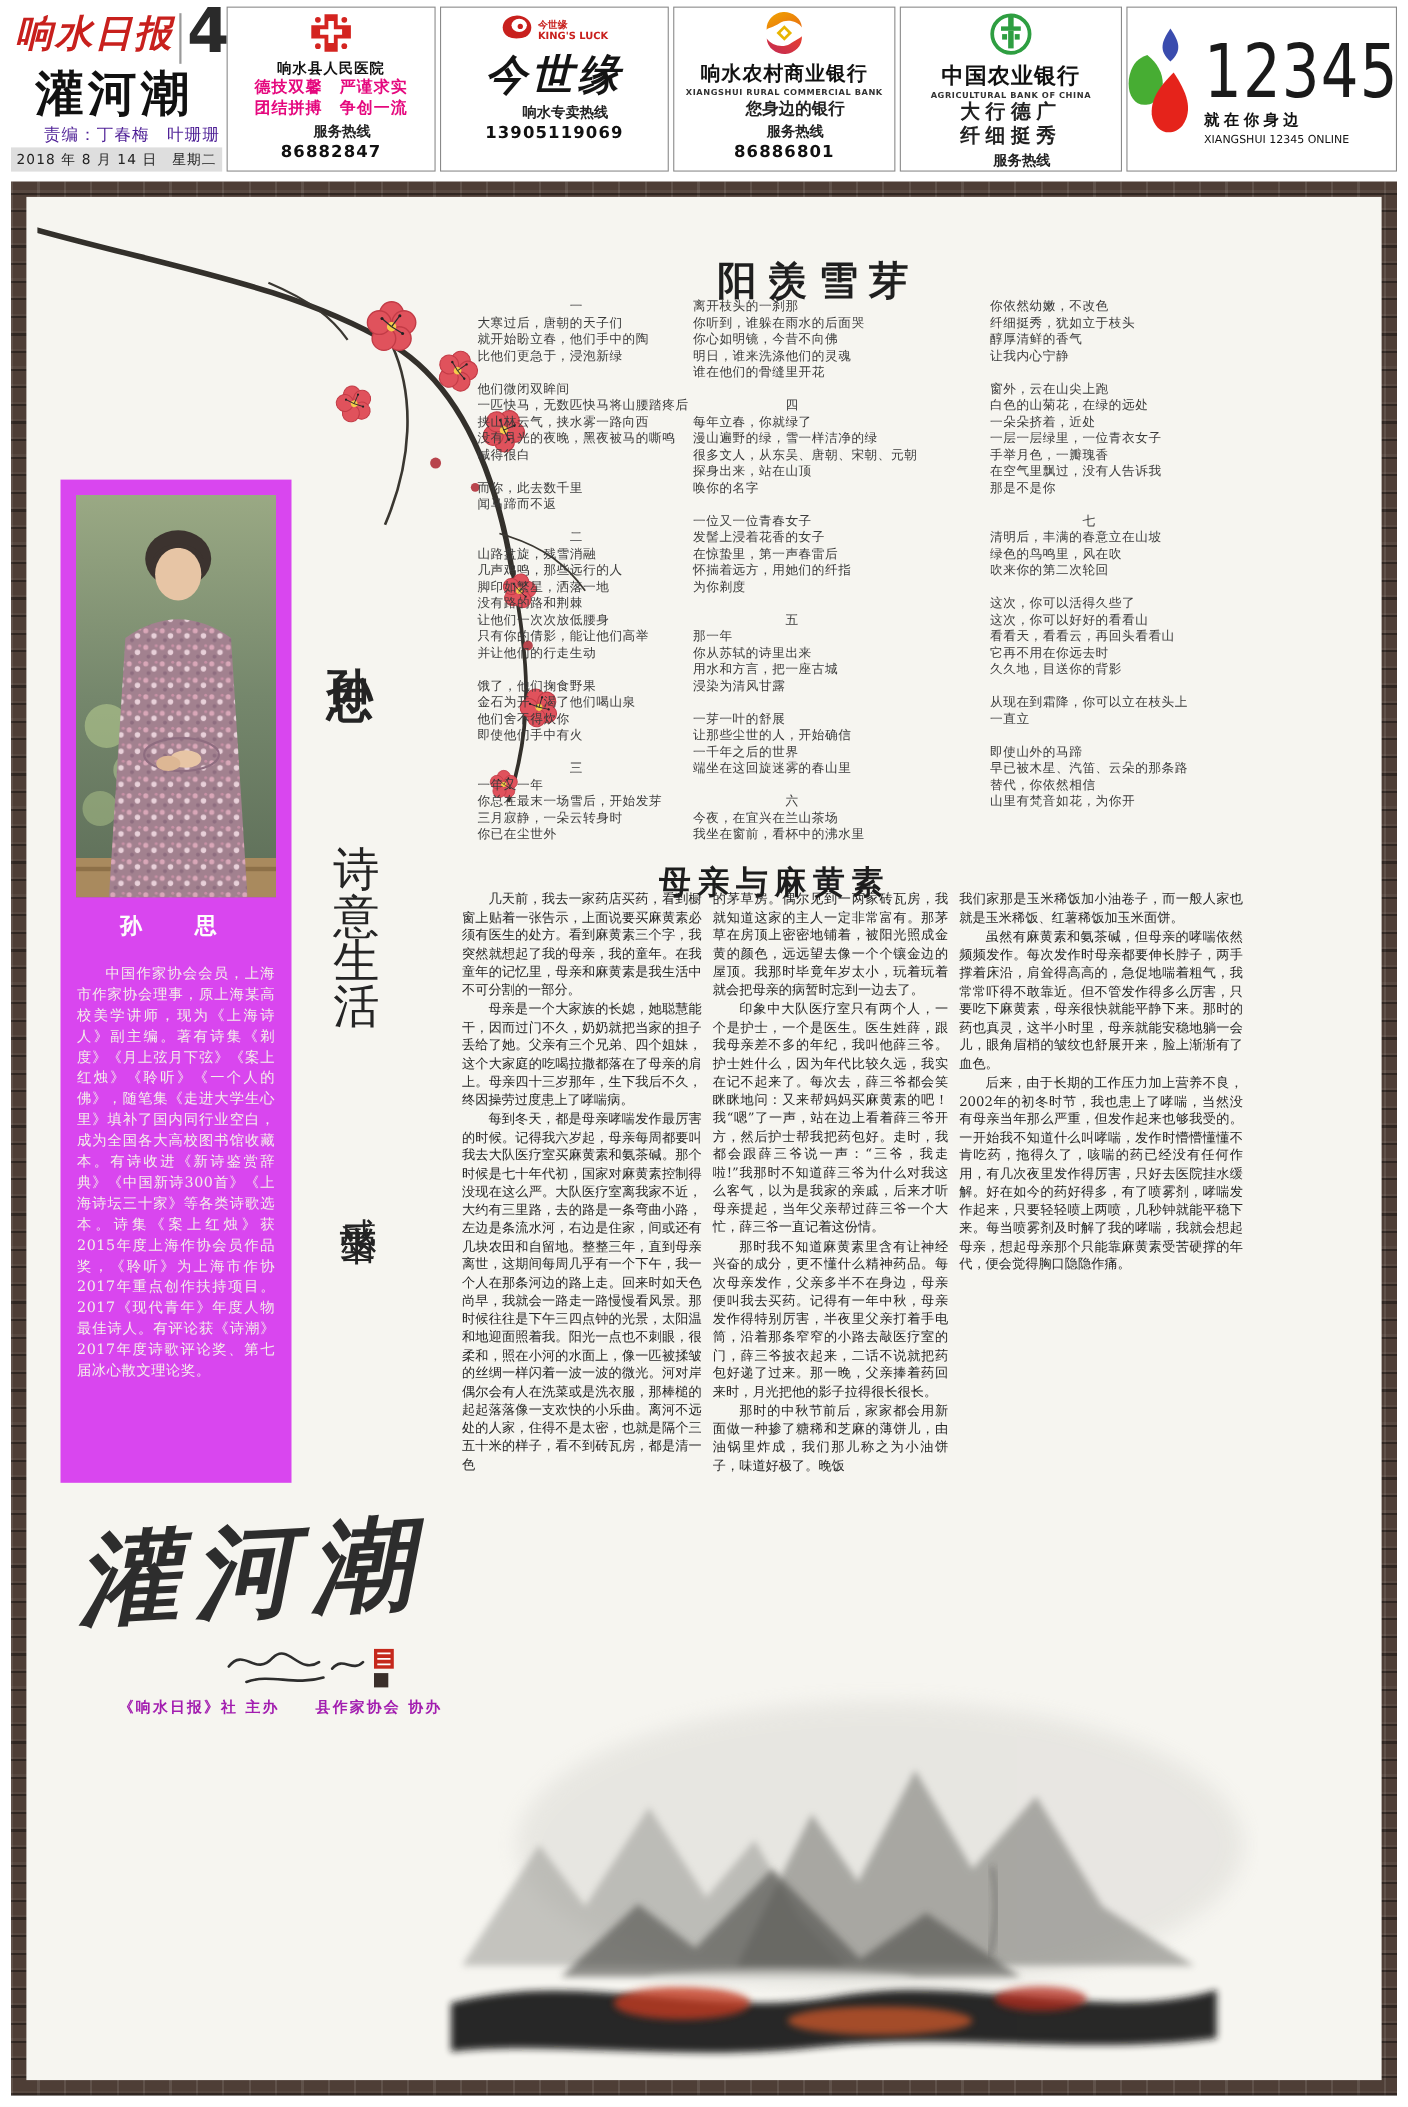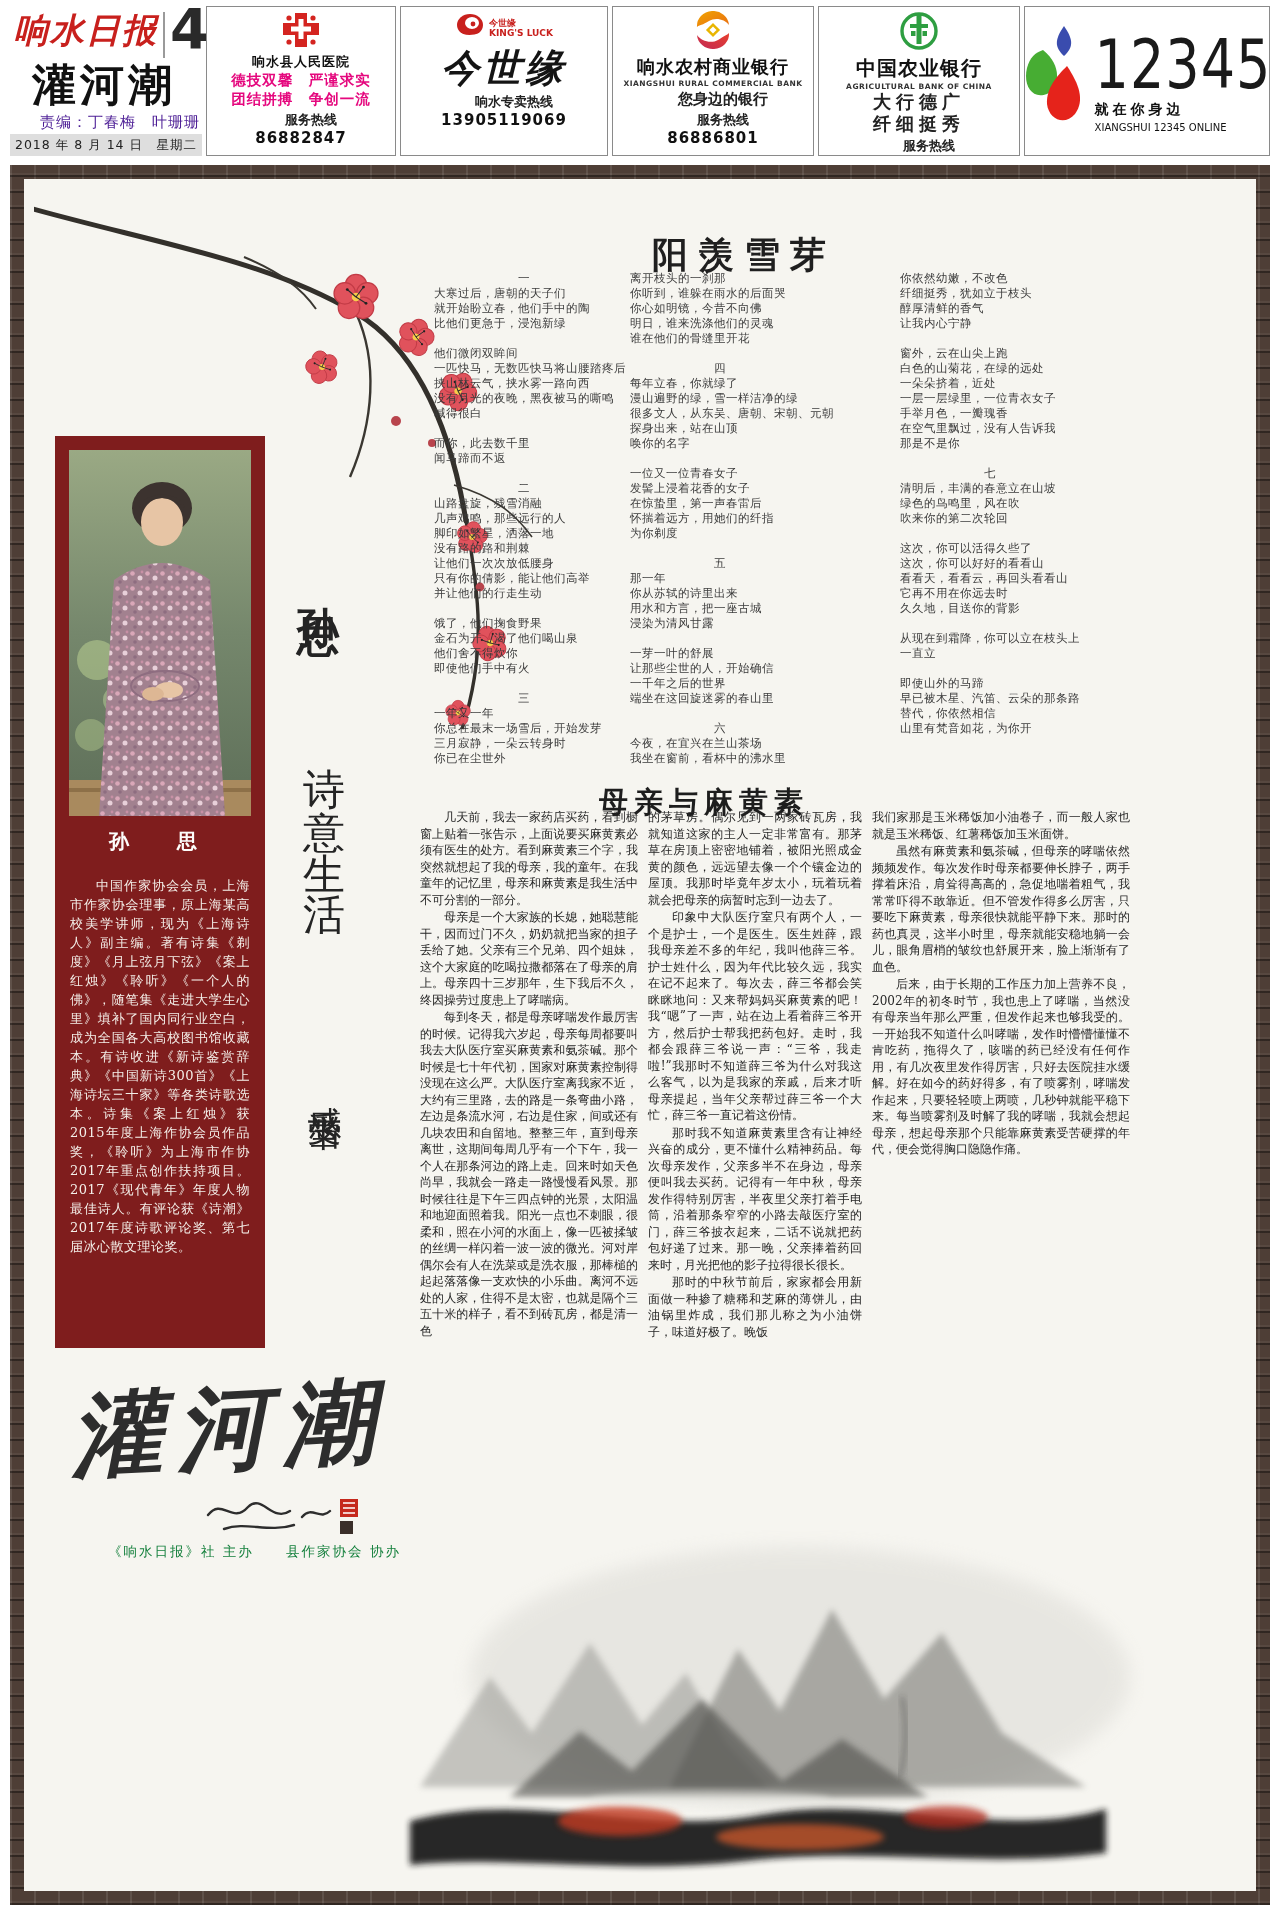--- a/index.html
+++ b/index.html
@@ -46,21 +46,21 @@
   .content{position:absolute;left:14px;top:14px;width:1232px;height:1712px;background:#f6f5f0;overflow:hidden;}
   
   .poem-title{position:absolute;left:600px;top:28px;width:240px;text-align:center;
       font-family:"DejaVu Serif",serif;font-size:36px;font-weight:bold;letter-spacing:10px;color:#1f1f1f;}
   .poem-col{position:absolute;font-family:"DejaVu Serif",serif;font-size:11.5px;line-height:15px;
       color:#3b3b3b;white-space:pre-line;letter-spacing:.5px;}
   .pc1{left:410px;top:92px;width:212px;}
   .pc2{left:606px;top:92px;width:218px;}
   .pc3{left:876px;top:92px;width:232px;}
   
-  .panel{position:absolute;left:31px;top:257px;width:210px;height:912px;background:#7f1d1d;}
+  .panel{position:absolute;left:31px;top:257px;width:210px;height:912px;background:#d946ef;}
   .photo{position:absolute;left:14px;top:14px;width:182px;height:366px;overflow:hidden;}
   .a-name{position:absolute;left:0;top:392px;width:100%;text-align:center;color:#fdfdfb;
       font-family:"DejaVu Serif",serif;font-size:20px;font-weight:bold;letter-spacing:14px;}
   .a-bio{position:absolute;left:15px;top:440px;width:180px;color:#f4efe9;font-size:13px;
       line-height:19px;text-align:justify;text-indent:2em;font-family:"DejaVu Serif",serif;letter-spacing:.5px;}
   
   .v{position:absolute;writing-mode:vertical-rl;font-family:"DejaVu Serif",serif;color:#242424;}
   .v-name{left:266px;top:394px;font-size:42px;font-weight:bold;letter-spacing:10px;}
   .v-l1{left:272px;top:556px;font-size:42px;letter-spacing:42px;}
   .v-l2{left:278px;top:900px;font-size:34px;letter-spacing:5px;}
@@ -71,21 +71,21 @@
       line-height:16.5px;color:#262626;text-align:justify;}
   .ec1{left:396px;width:218px;} .ec2{left:624px;width:214px;} .ec3{left:848px;width:258px;}
   .essay-col p{margin:0 0 1px 0;text-indent:2em;}
   .essay-col p.cont{text-indent:0;}
   
   .ink{position:absolute;left:356px;top:1168px;width:764px;height:534px;}
   .callig{position:absolute;left:46px;top:1188px;width:320px;font-family:"DejaVu Serif",serif;
       font-size:92px;font-weight:bold;font-style:italic;color:#2d2d2d;letter-spacing:14px;
       transform:rotate(-3deg);white-space:nowrap;}
   .sig{position:absolute;left:178px;top:1312px;}
-  .credit{position:absolute;left:84px;top:1364px;font-size:13.5px;font-weight:normal;color:#15803d;
+  .credit{position:absolute;left:84px;top:1364px;font-size:13.5px;font-weight:bold;color:#a21caf;
       letter-spacing:2px;white-space:nowrap;font-family:"DejaVu Serif",serif;}
   .credit .co{margin-left:26px;}
   .blossoms{position:absolute;left:10px;top:6px;width:510px;height:570px;}
 </style>
 </head>
 <body>
 
 <div class="page">
 
   <header class="masthead">

